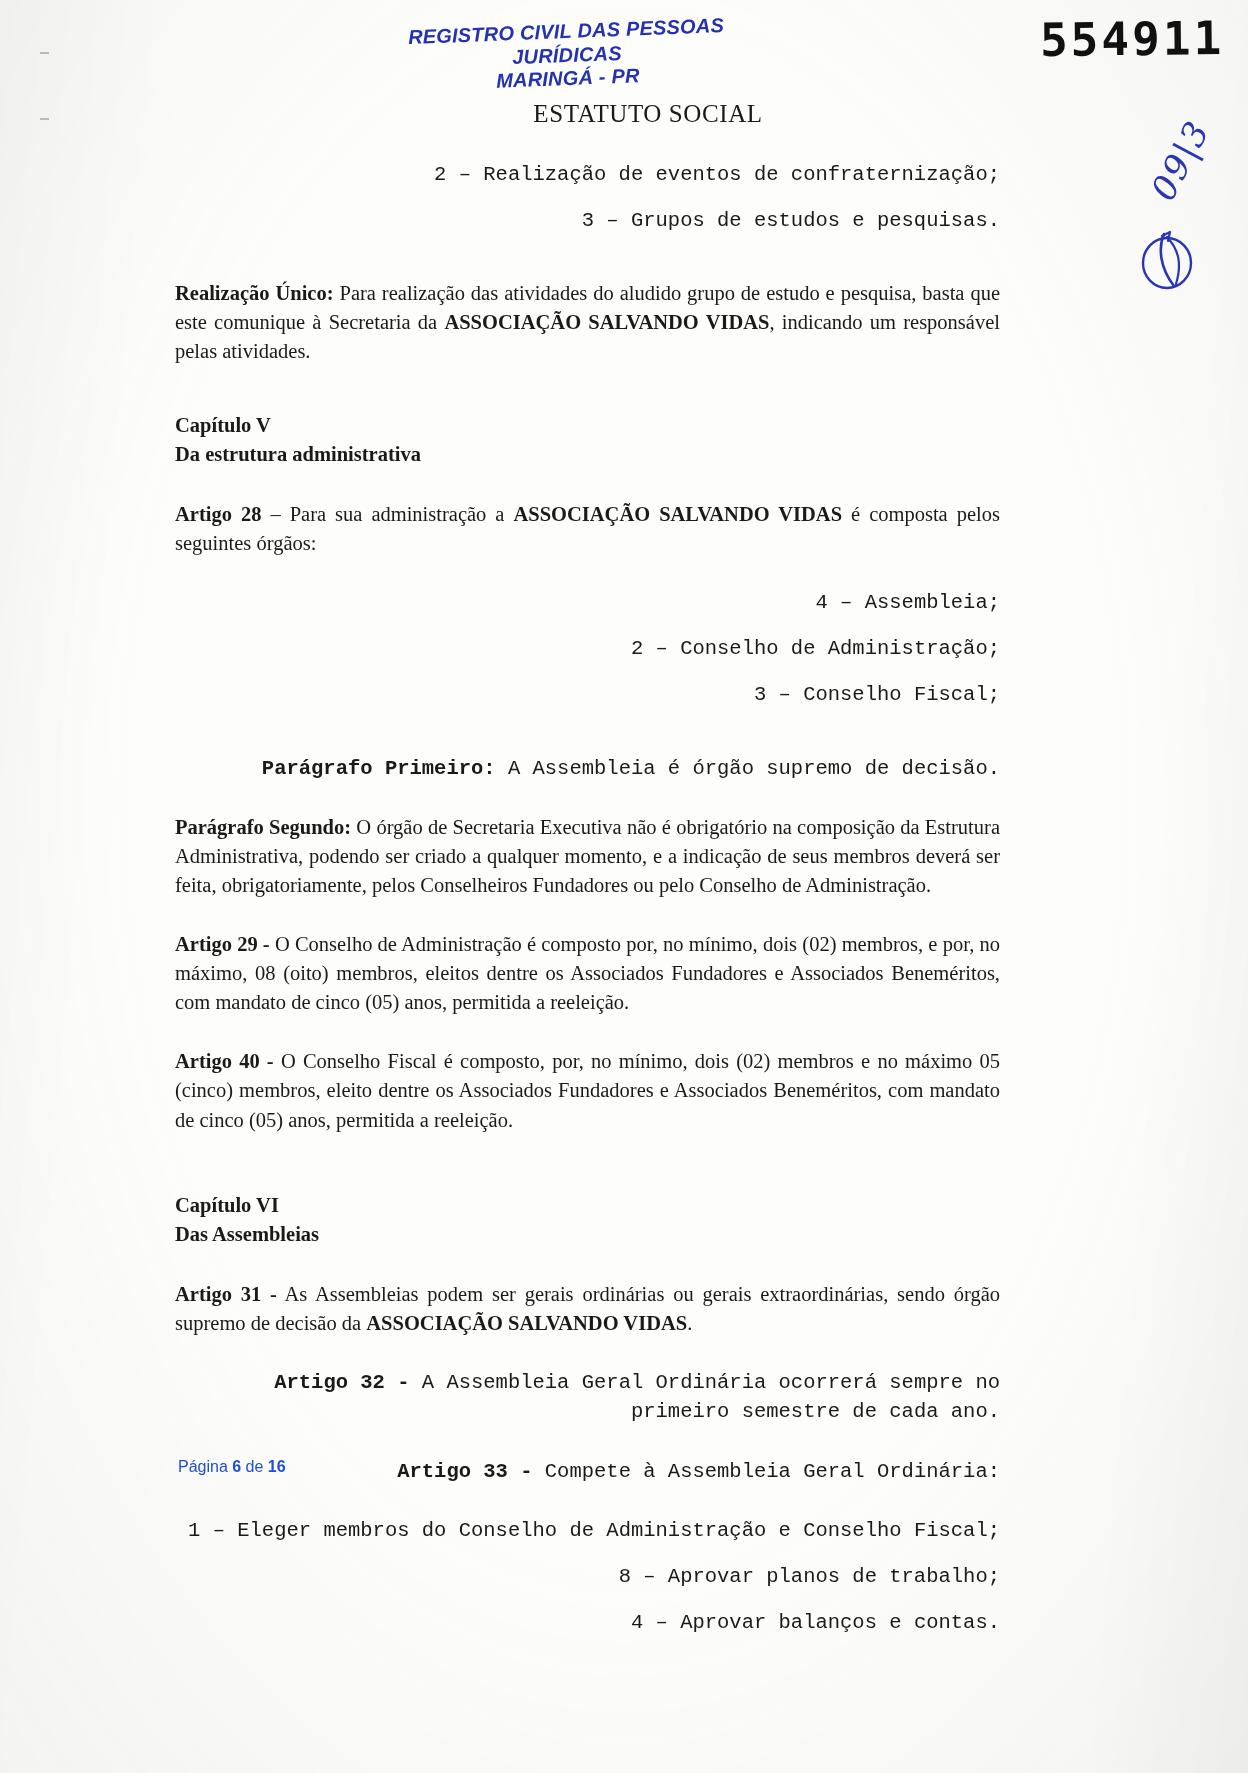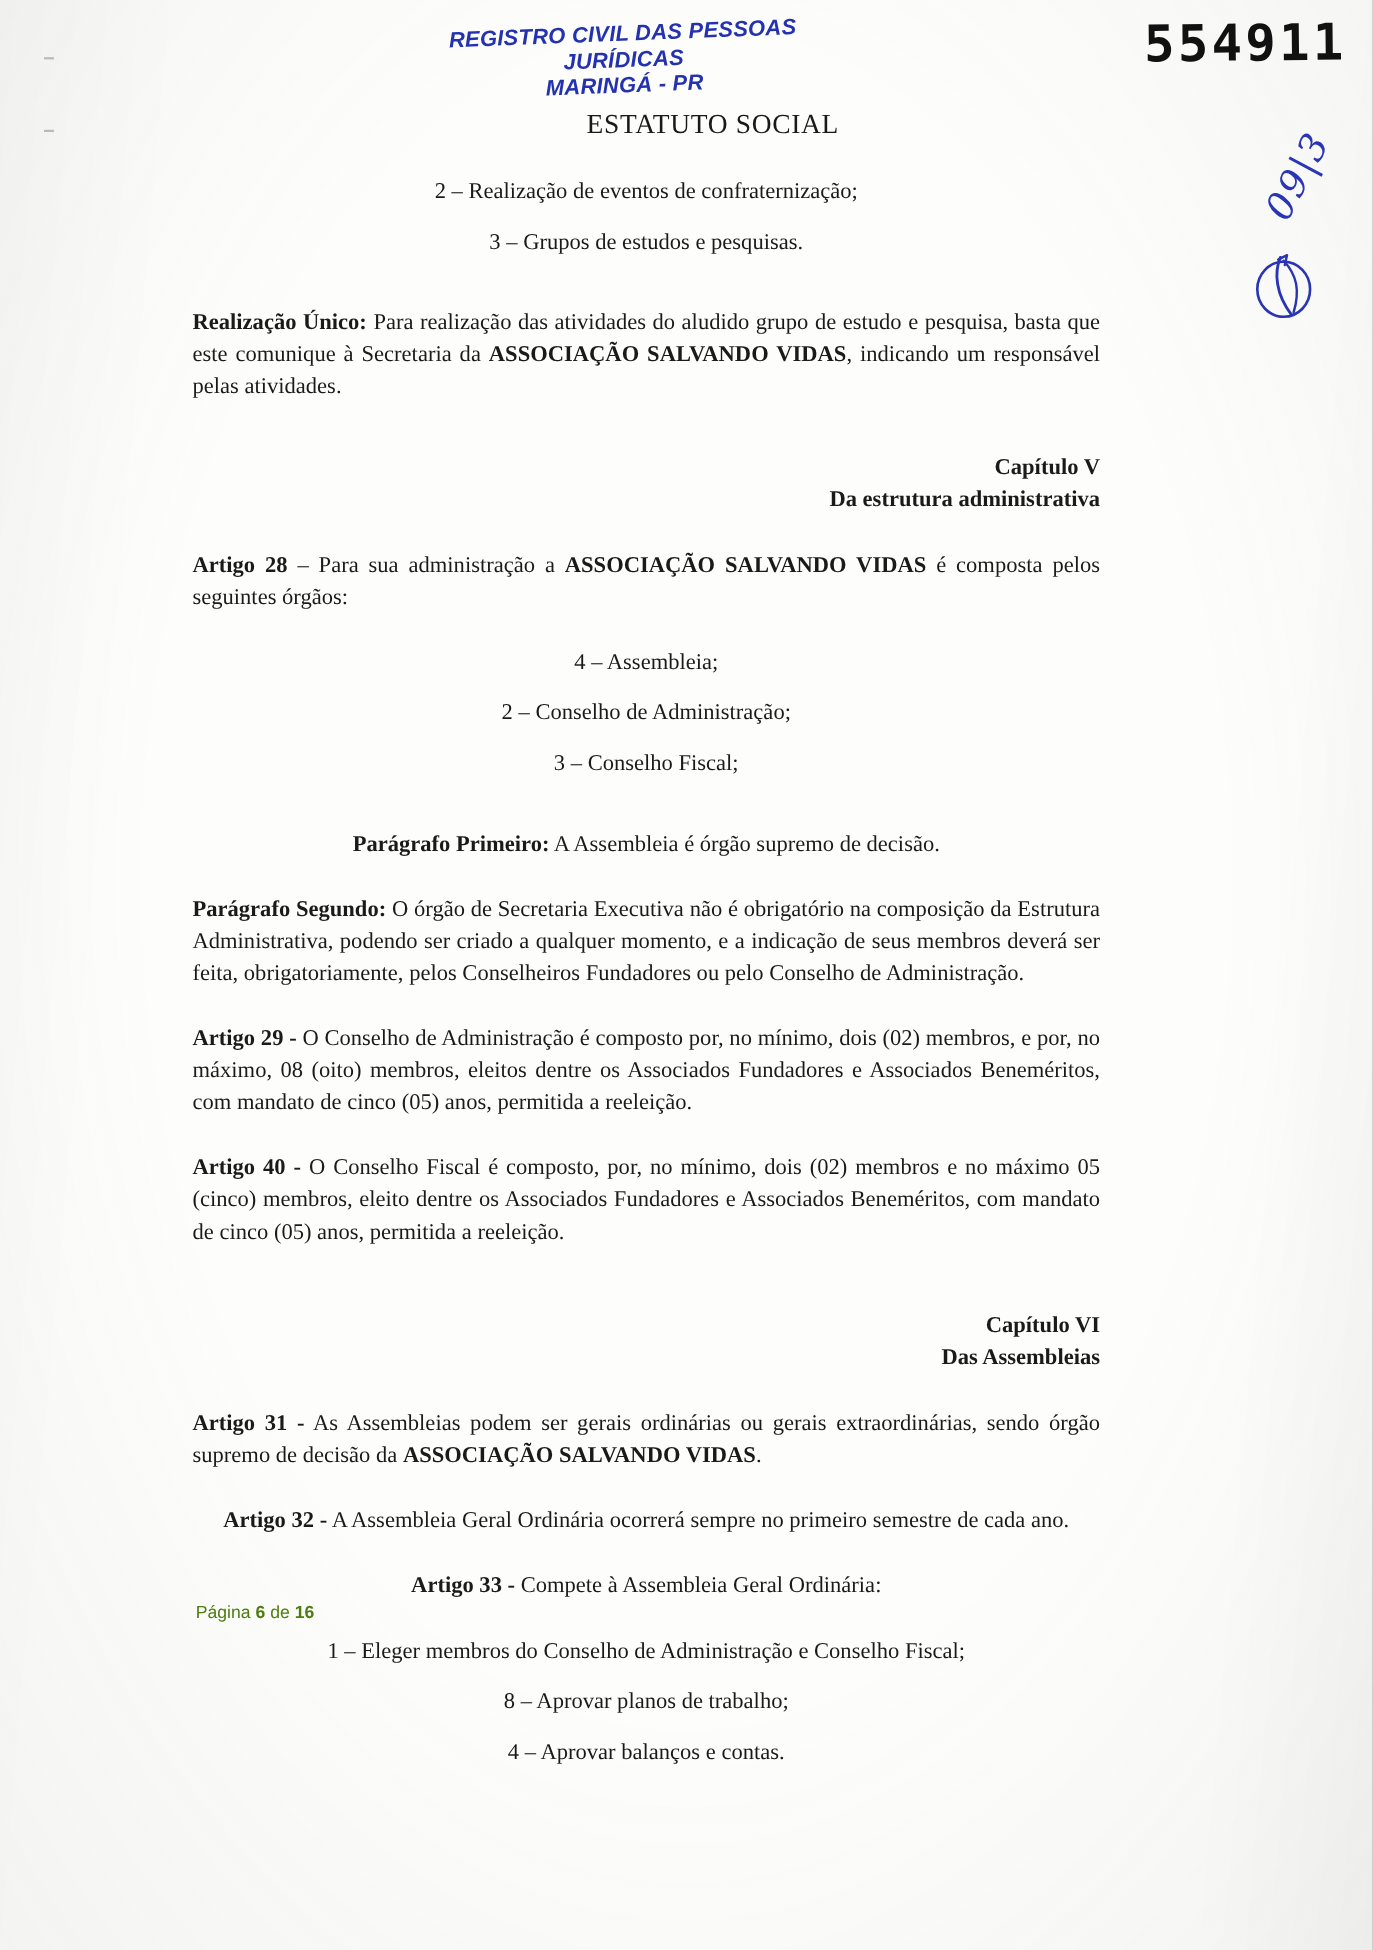--- a/index.html
+++ b/index.html
@@ -115,39 +115,39 @@
     left: 175px;
     top: 160px;
     width: 825px;
   }
   p {
     margin: 0;
     font-size: 20.5px;
     line-height: 1.42;
     text-align: justify;
   }
-  p.left { text-align: center; }
+  p.left { text-align: right; font-family: Liberation Mono, monospace; }
   .b { font-weight: bold; }
   .sp-sm { height: 17px; }
   .sp-md { height: 30px; }
   .sp-lg { height: 44px; }
   .sp-xl { height: 56px; }
   .center {
-    text-align: right;
+    text-align: left;
     font-weight: bold;
     font-size: 20.5px;
     line-height: 1.45;
   }
   .footer {
     position: absolute;
     left: 178px;
     top: 1458px;
     font-family: "Liberation Sans", "DejaVu Sans", sans-serif;
     font-size: 16px;
-    color: #4d7c0f;
+    color: #1d4ed8;
   }
   .footer .b { font-weight: bold; }
 </style>
 </head>
 <body>
 
 <div class="page">
 
   <div class="scan-noise"></div>
 

